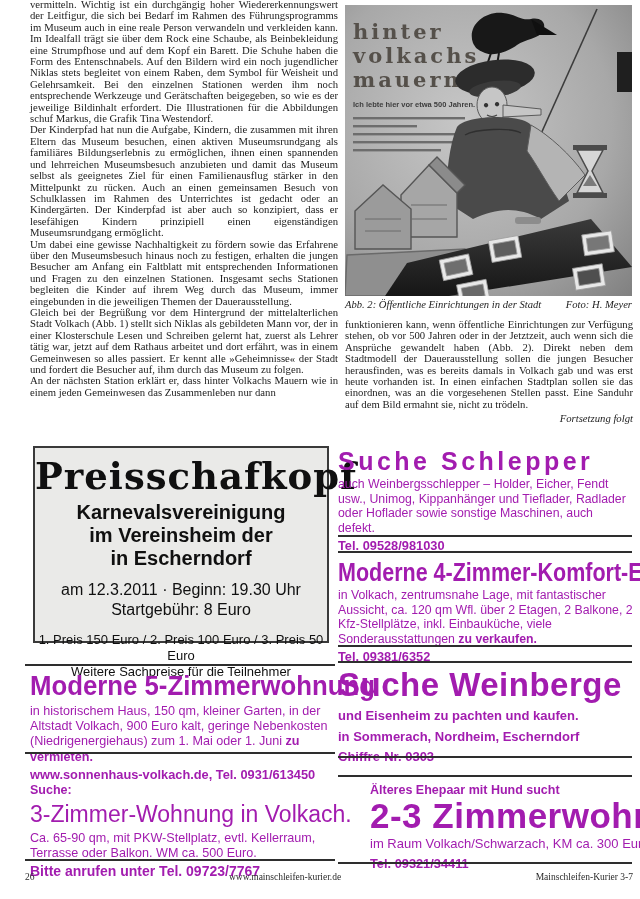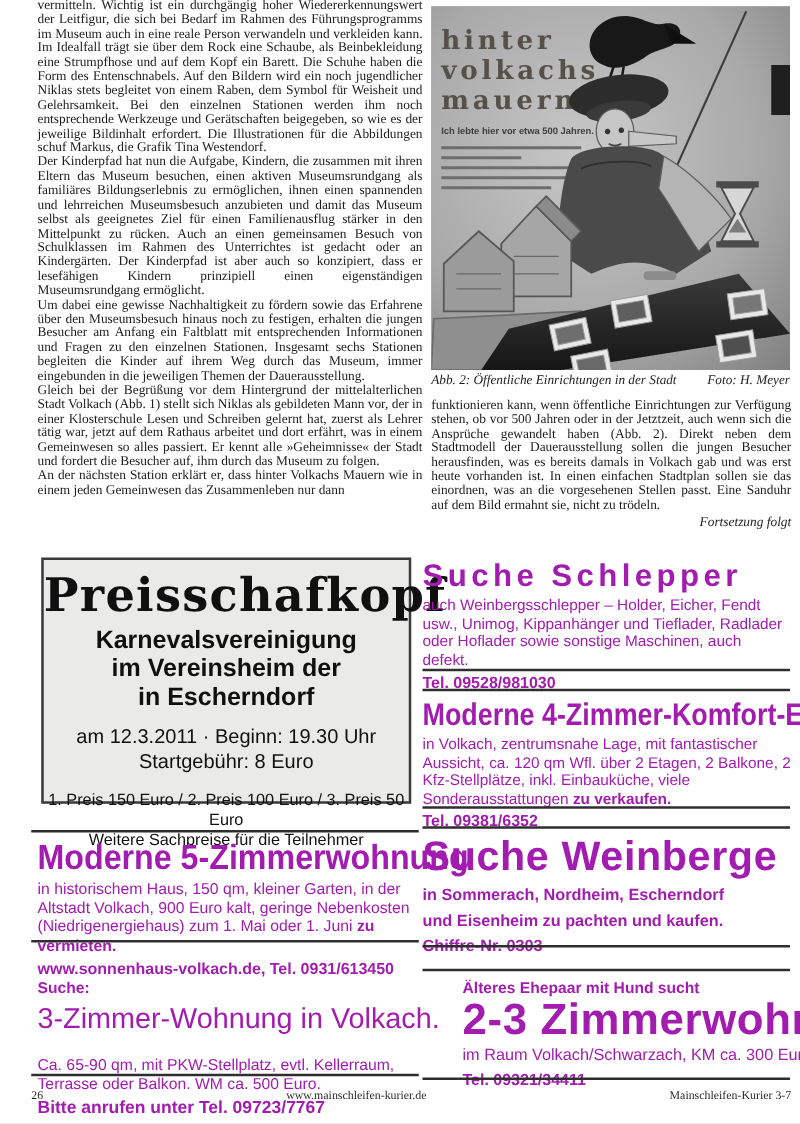--- a/index.html
+++ b/index.html
@@ -219,22 +219,22 @@
     <div class="ad-title-cond">Moderne 4-Zimmer-Komfort-ETW</div>
     <div class="ad-body"><span>in Volkach, zentrumsnahe Lage, mit fantastischer Aussicht, ca. 120 qm Wfl. über 2 Etagen, 2 Balkone, 2 Kfz-Stellplätze, inkl. Einbauküche, viele Sonderausstattungen </span><b>zu verkaufen.</b></div>
     <div class="tel">Tel. 09381/6352</div>
   </div>
   <div class="rule" style="left:338px; top:645px; width:294px;"></div>
   <div class="rule" style="left:338px; top:661px; width:294px;"></div>
 
   <div class="ad" style="left:338px; top:668px; width:295px;">
     <div class="ad-title-huge">Suche Weinberge</div>
     <div class="ad-body-bold">
+      <div>und Eisenheim zu pachten und kaufen.</div>
       <div>in Sommerach, Nordheim, Escherndorf</div>
-      <div>und Eisenheim zu pachten und kaufen.</div>
       <div>Chiffre-Nr. 0303</div>
     </div>
   </div>
   <div class="rule" style="left:338px; top:756px; width:294px;"></div>
   <div class="rule" style="left:338px; top:775px; width:294px;"></div>
 
   <div class="ad" style="left:338px; top:783px; width:295px;margin-left:32px;">
     <div class="ad-kicker">Älteres Ehepaar mit Hund sucht</div>
     <div class="ad-title-huge" style="font-size:35px; line-height:37px;">2-3 Zimmerwohnung</div>
     <div class="ad-body" style="font-size:13px;">im Raum Volkach/Schwarzach, KM ca. 300 Euro.</div>
@@ -246,21 +246,21 @@
   <div class="ad" style="left:30px; top:671px; width:305px;">
     <div class="ad-title-cond" style="font-size:28px; line-height:29px; transform:scaleX(0.92);">Moderne 5-Zimmerwohnung</div>
     <div class="ad-body-wide"><span>in historischem Haus, 150 qm, kleiner Garten, in der Altstadt Volkach, 900 Euro kalt, geringe Nebenkosten (Niedrigenergiehaus) zum 1. Mai oder 1. Juni </span><b>zu vermieten.</b></div>
     <div class="tel">www.sonnenhaus-volkach.de, Tel. 0931/613450</div>
   </div>
   <div class="rule" style="left:25px; top:752px; width:310px;"></div>
 
   <div class="ad" style="left:30px; top:783px; width:305px;">
     <div class="ad-kicker">Suche:</div>
     <div class="ad-title-big" style="margin-top:5px;">3-Zimmer-Wohnung in Volkach.</div>
-    <div class="ad-body-wide" style="margin-top:18px;">
+    <div class="ad-body-wide" style="margin-top:4px;">
       <div>Ca. 65-90 qm, mit PKW-Stellplatz, evtl. Kellerraum,</div>
       <div>Terrasse oder Balkon. WM ca. 500 Euro.</div>
     </div>
     <div class="tel" style="font-size:14px;">Bitte anrufen unter Tel. 09723/7767</div>
   </div>
   <div class="rule" style="left:25px; top:859px; width:310px;"></div>
 
   <div class="footer">
     <span>26</span>
     <span>www.mainschleifen-kurier.de</span>

